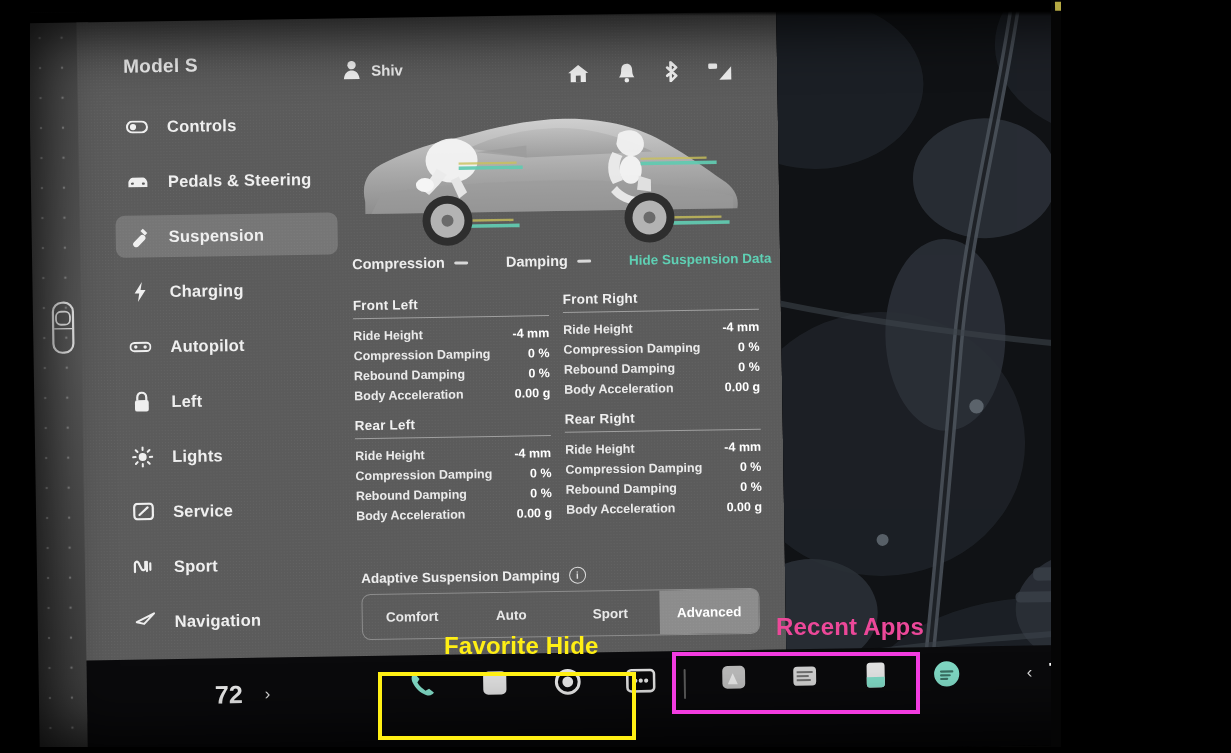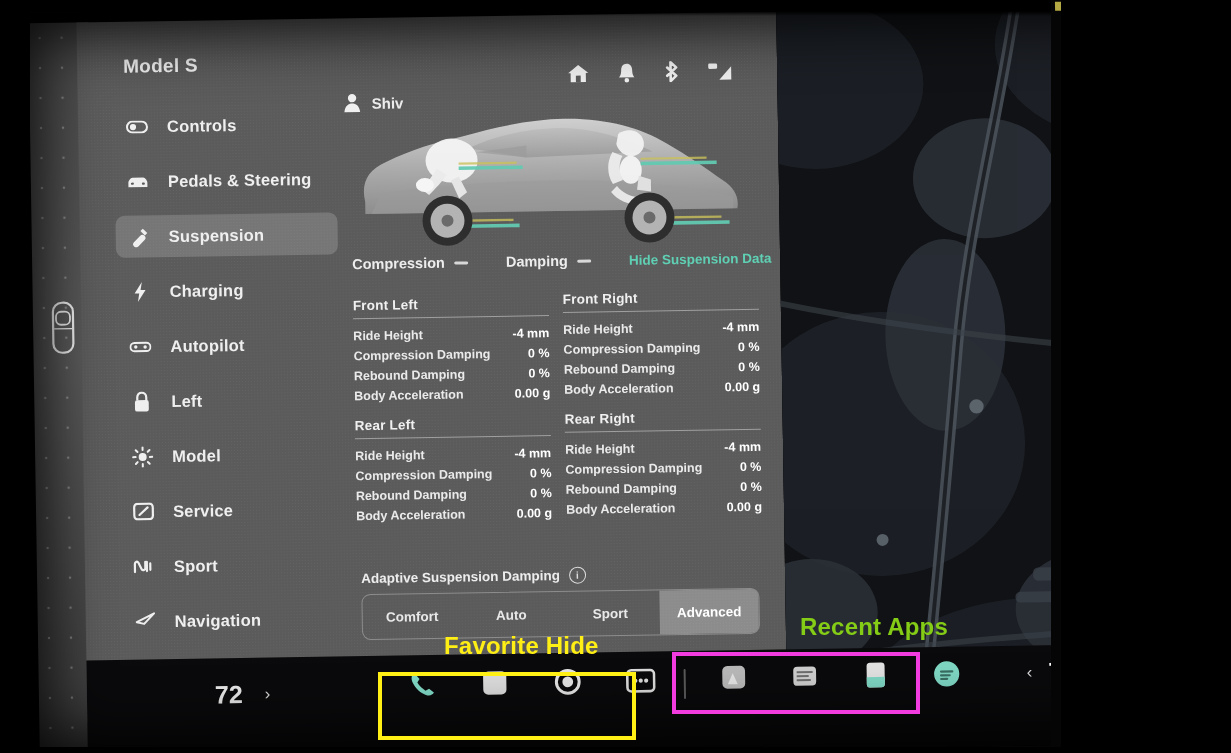--- a/index.html
+++ b/index.html
@@ -53,21 +53,21 @@
     background-image:radial-gradient(circle, rgba(255,255,255,.05) .6px, transparent .7px);
     background-size:3px 3px;
   }
 
   
   #model-title{
     position:absolute;left:46px;top:34px;
     font-size:19px;font-weight:bold;letter-spacing:.3px;color:#f2f2f2;
   }
   #profile{
-    position:absolute;left:265px;top:42px;display:flex;align-items:center;gap:10px;margin-top:33px;
+    position:absolute;left:265px;top:42px;display:flex;align-items:center;gap:10px;
   }
   #profile .pname{font-size:15px;font-weight:bold;color:#ececec;}
   #status-icons{
     position:absolute;left:490px;top:48px;display:flex;align-items:center;gap:29px;
   }
 
   
   #sidebar{position:absolute;left:36px;top:84px;width:222px;}
   .nav-item{
     display:flex;align-items:center;gap:19px;
@@ -185,21 +185,21 @@
   }
   #temp-left .tv{font-size:25px;font-weight:bold;color:#e8e8e8;}
 
   
   .anno-box{position:absolute;box-sizing:border-box;pointer-events:none;}
   .anno-label{position:absolute;font-weight:bold;letter-spacing:.2px;pointer-events:none;}
 
   #fav-box{left:378px;top:672px;width:258px;height:68px;border:4px solid #ffef14;}
   #fav-label{left:444px;top:632px;font-size:24px;color:#ffef14;}
   #recent-box{left:672px;top:652px;width:248px;height:62px;border:4px solid #f23ce0;}
-  #recent-label{left:776px;top:613px;font-size:24px;color:#84cc16;margin-left:24px;}
+  #recent-label{left:776px;top:613px;font-size:24px;color:#ec4899;}
 
   
   #bezel{
     position:absolute;inset:0;pointer-events:none;
     box-shadow:inset 0 0 60px 22px rgba(0,0,0,.85);
   }
   #top-glow{
     position:absolute;left:0;top:0;width:1231px;height:16px;
     background:linear-gradient(180deg,#000 0%,#000 70%, rgba(0,0,0,0) 100%);
   }
@@ -329,21 +329,21 @@
                   <line x1="10.5" y1="17.6" x2="10.5" y2="20.2"></line>
                   <line x1="0.8" y1="10.5" x2="3.4" y2="10.5"></line>
                   <line x1="17.6" y1="10.5" x2="20.2" y2="10.5"></line>
                   <line x1="3.6" y1="3.6" x2="5.4" y2="5.4"></line>
                   <line x1="15.6" y1="15.6" x2="17.4" y2="17.4"></line>
                   <line x1="17.4" y1="3.6" x2="15.6" y2="5.4"></line>
                   <line x1="5.4" y1="15.6" x2="3.6" y2="17.4"></line>
                 </g>
               </svg>
           </span>
-          <span class="nav-label">Model</span>
+          <span class="nav-label">Lights</span>
         </div>
 
         <div class="nav-item">
           <span class="nav-ico">
             <svg width="21" height="18" viewBox="0 0 21 18">
                 <rect x="1.2" y="1.2" width="18.6" height="15.6" rx="3.4" fill="none" stroke="#efefef" stroke-width="2.2"></rect>
                 <line x1="6.4" y1="12.4" x2="14.6" y2="5" stroke="#efefef" stroke-width="2.2" stroke-linecap="round"></line>
               </svg>
           </span>
           <span class="nav-label">Service</span>

